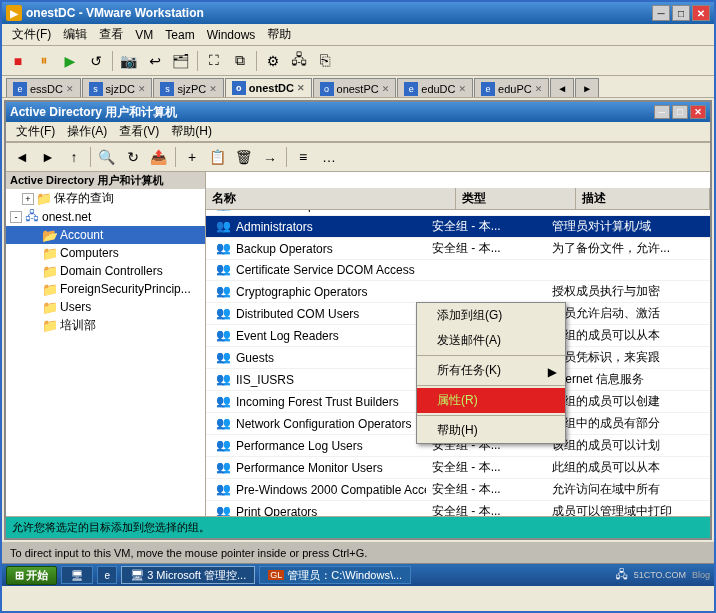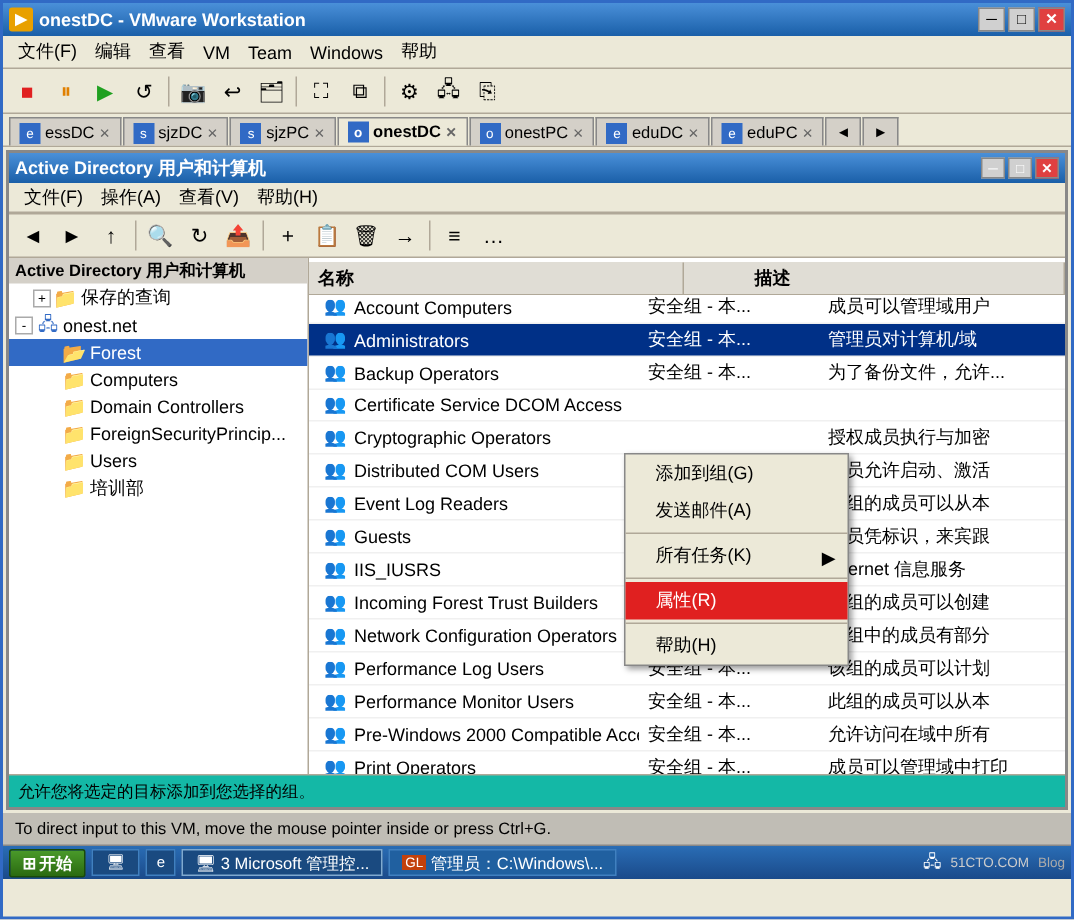--- a/index.html
+++ b/index.html
@@ -229,32 +229,32 @@
       overflow: auto;
       position: relative;
     }
     .list-header {
       display: flex;
       background: #e0ddd5;
       border-bottom: 1px solid #b0a898;
       font-size: 12px;
       font-weight: bold;
       position: sticky;
-      top: 3px;
+      top: 16px;
       z-index: 10;
     }
     .col-header {
       padding: 2px 6px;
       border-right: 1px solid #b0a898;
       cursor: pointer;
       white-space: nowrap;
     }
     .col-name { flex: 0 0 250px; }
     .col-type { flex: 0 0 120px; }
-    .col-desc { flex: 1; margin-left: 41px; }
+    .col-desc { flex: 1; }
 
     .list-item {
       display: flex;
       align-items: center;
       font-size: 12px;
       border-bottom: 1px solid #f0f0f0;
       cursor: pointer;
     }
     .list-item.highlighted { background: #003087; color: white; }
     .list-col {
@@ -283,21 +283,21 @@
       box-shadow: 2px 2px 4px rgba(0,0,0,0.4);
       z-index: 100;
       min-width: 150px;
       font-size: 12px;
     }
     .cm-item {
       padding: 4px 20px;
       cursor: pointer;
       white-space: nowrap;
     }
-    .cm-item.highlighted { background: #e02020; color: #ffffff; }
+    .cm-item.highlighted { background: #e02020; color: #bef264; }
     .cm-sep {
       height: 1px;
       background: #b0a898;
       margin: 2px 0;
     }
     .cm-item-with-arrow {
       display: flex;
       justify-content: space-between;
       align-items: flex-end;
       padding: 4px 8px 4px 20px;
@@ -516,21 +516,21 @@
             <div class="tree-icon folder-icon">📁</div>
             <span>保存的查询</span>
           </div>
           <div class="tree-item" style="padding-left:4px;">
             <div class="tree-expand">-</div>
             <div class="tree-icon" style="color:#316ac5; font-size:12px;">🖧</div>
             <span>onest.net</span>
           </div>
           <div class="tree-item selected" style="padding-left:24px;">
             <div class="tree-icon folder-icon" style="margin-left:12px;">📂</div>
-            <span>Forest</span>
+            <span>Account</span>
           </div>
           <div class="tree-item" style="padding-left:24px;">
             <div class="tree-icon folder-icon" style="margin-left:12px;">📁</div>
             <span>Computers</span>
           </div>
           <div class="tree-item" style="padding-left:24px;">
             <div class="tree-icon folder-icon" style="margin-left:12px;">📁</div>
             <span>Domain Controllers</span>
           </div>
           <div class="tree-item" style="padding-left:24px;">
@@ -543,20 +543,21 @@
           </div>
           <div class="tree-item" style="padding-left:24px;">
             <div class="tree-icon folder-icon" style="margin-left:12px;">📁</div>
             <span>培训部</span>
           </div>
         </div>
 
         <div class="right-panel">
           <div class="list-header">
             <div class="col-header col-name">名称</div>
+            <div class="col-header col-type">类型</div>
             <div class="col-header col-desc">描述</div>
           </div>
 
           <div class="list-item">
             <div class="item-name list-col">
               <span class="item-icon">👥</span>
               <span>Account Computers</span>
             </div>
             <div class="item-type list-col">安全组 - 本...</div>
             <div class="item-desc list-col">成员可以管理域用户</div>

